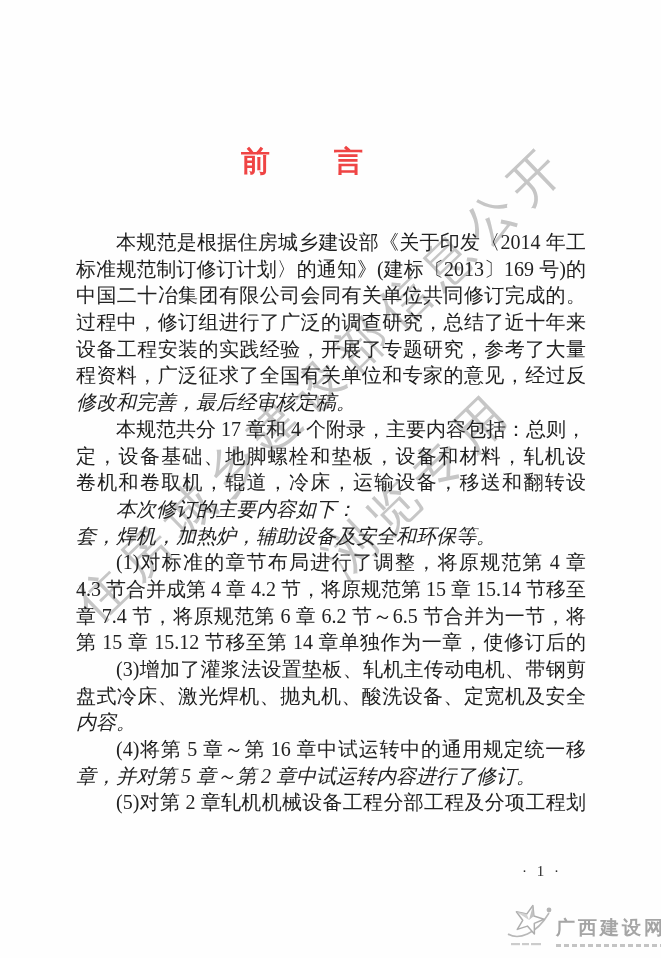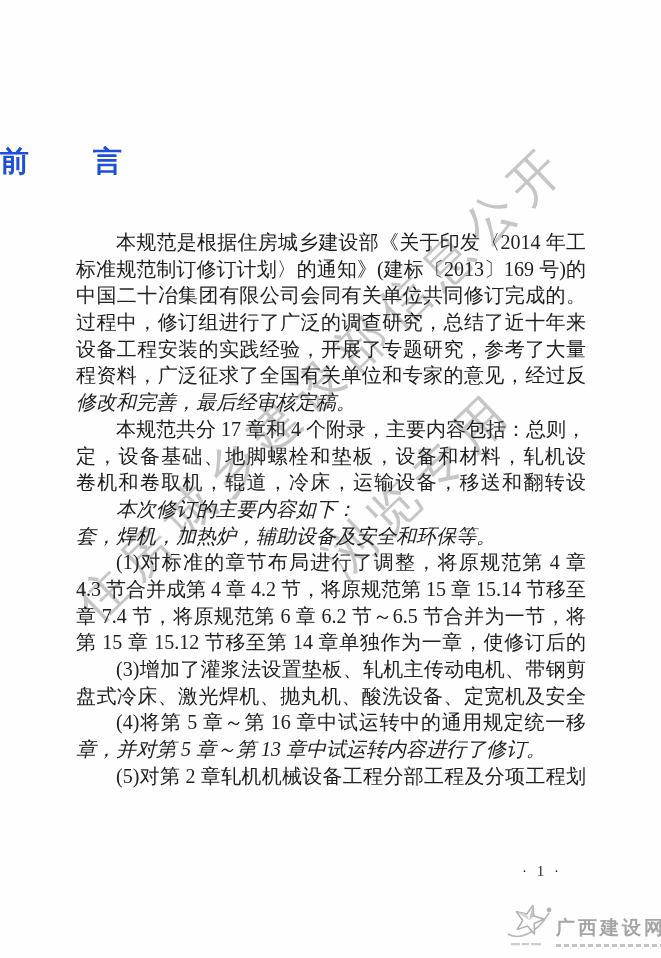--- a/index.html
+++ b/index.html
@@ -17,22 +17,22 @@
     gap:84px;
     transform:rotate(-44deg);
     color:#c6c6c6;
     font-size:50px; line-height:56px; letter-spacing:10px;
     white-space:nowrap; z-index:1; pointer-events:none;
   }
   .watermark div { text-align:center; }
 
   .title {
     position:absolute; top:142px; left:0; width:606px;
-    font-size:29px; font-weight:bold;
-    letter-spacing:2px; color:#1d4ed8; z-index:2;
+    text-align:center; font-size:29px; font-weight:bold;
+    letter-spacing:2px; color:#ef4444; z-index:2;
   }
 
   .textblock {
     position:absolute; top:229px; left:76px; width:510px;
     font-size:20px; color:#212121; z-index:2;
   }
   .line {
     height:26.7px; line-height:26.7px; overflow:hidden;
     text-align:justify; text-align-last:justify; text-justify:inter-character;
   }
@@ -84,22 +84,23 @@
       <div class="line">定，设备基础、地脚螺栓和垫板，设备和材料，轧机设备，剪切机，开</div>
       <div class="line">卷机和卷取机，辊道，冷床，运输设备，移送和翻转设备，矫直机，活</div>
       <div class="line first short">本次修订的主要内容如下：</div>
       <div class="line short">套，焊机，加热炉，辅助设备及安全和环保等。</div>
       <div class="line first">(1)对标准的章节布局进行了调整，将原规范第 4 章 4.2 节和</div>
       <div class="line">4.3 节合并成第 4 章 4.2 节，将原规范第 15 章 15.14 节移至第 7</div>
       <div class="line">章 7.4 节，将原规范第 6 章 6.2 节～6.5 节合并为一节，将原规范</div>
       <div class="line">第 15 章 15.12 节移至第 14 章单独作为一章，使修订后的规范章</div>
       <div class="line first">(3)增加了灌浆法设置垫板、轧机主传动电机、带钢剪切机、滚</div>
       <div class="line">盘式冷床、激光焊机、抛丸机、酸洗设备、定宽机及安全和环保等</div>
+      <div class="line short">内容。</div>
       <div class="line first">(4)将第 5 章～第 16 章中试运转中的通用规定统一移至第 2</div>
-      <div class="line short">章，并对第 5 章～第 13 章中试运转内容进行了修订。</div>
+      <div class="line short">章，并对第 5 章～第 2 章中试运转内容进行了修订。</div>
       <div class="line first">(5)对第 2 章轧机机械设备工程分部工程及分项工程划分表</div>
     </main>
 
   <div class="folio">· 1 ·</div>
 
   <div class="logo">
     <svg width="46" height="48" viewBox="0 0 46 48" aria-hidden="true">
       <path d="M2 35 C 12 41, 30 36, 43 14" stroke="#b8b8b8" stroke-width="1.6" fill="none"></path>
       <path d="M26.9 6.5 L27.9 17 L38 20.2 L28.3 24.4 L28.4 35 L21.4 27.1 L11.3 30.4 L16.7 21.3 L10.4 12.8 L20.7 15.1 Z" fill="#ffffff" stroke="#aeaeae" stroke-width="1.5" stroke-linejoin="round"></path>
       <path d="M26.9 6.5 L27.9 17 L23 21 Z" fill="#c2c2c2"></path>

